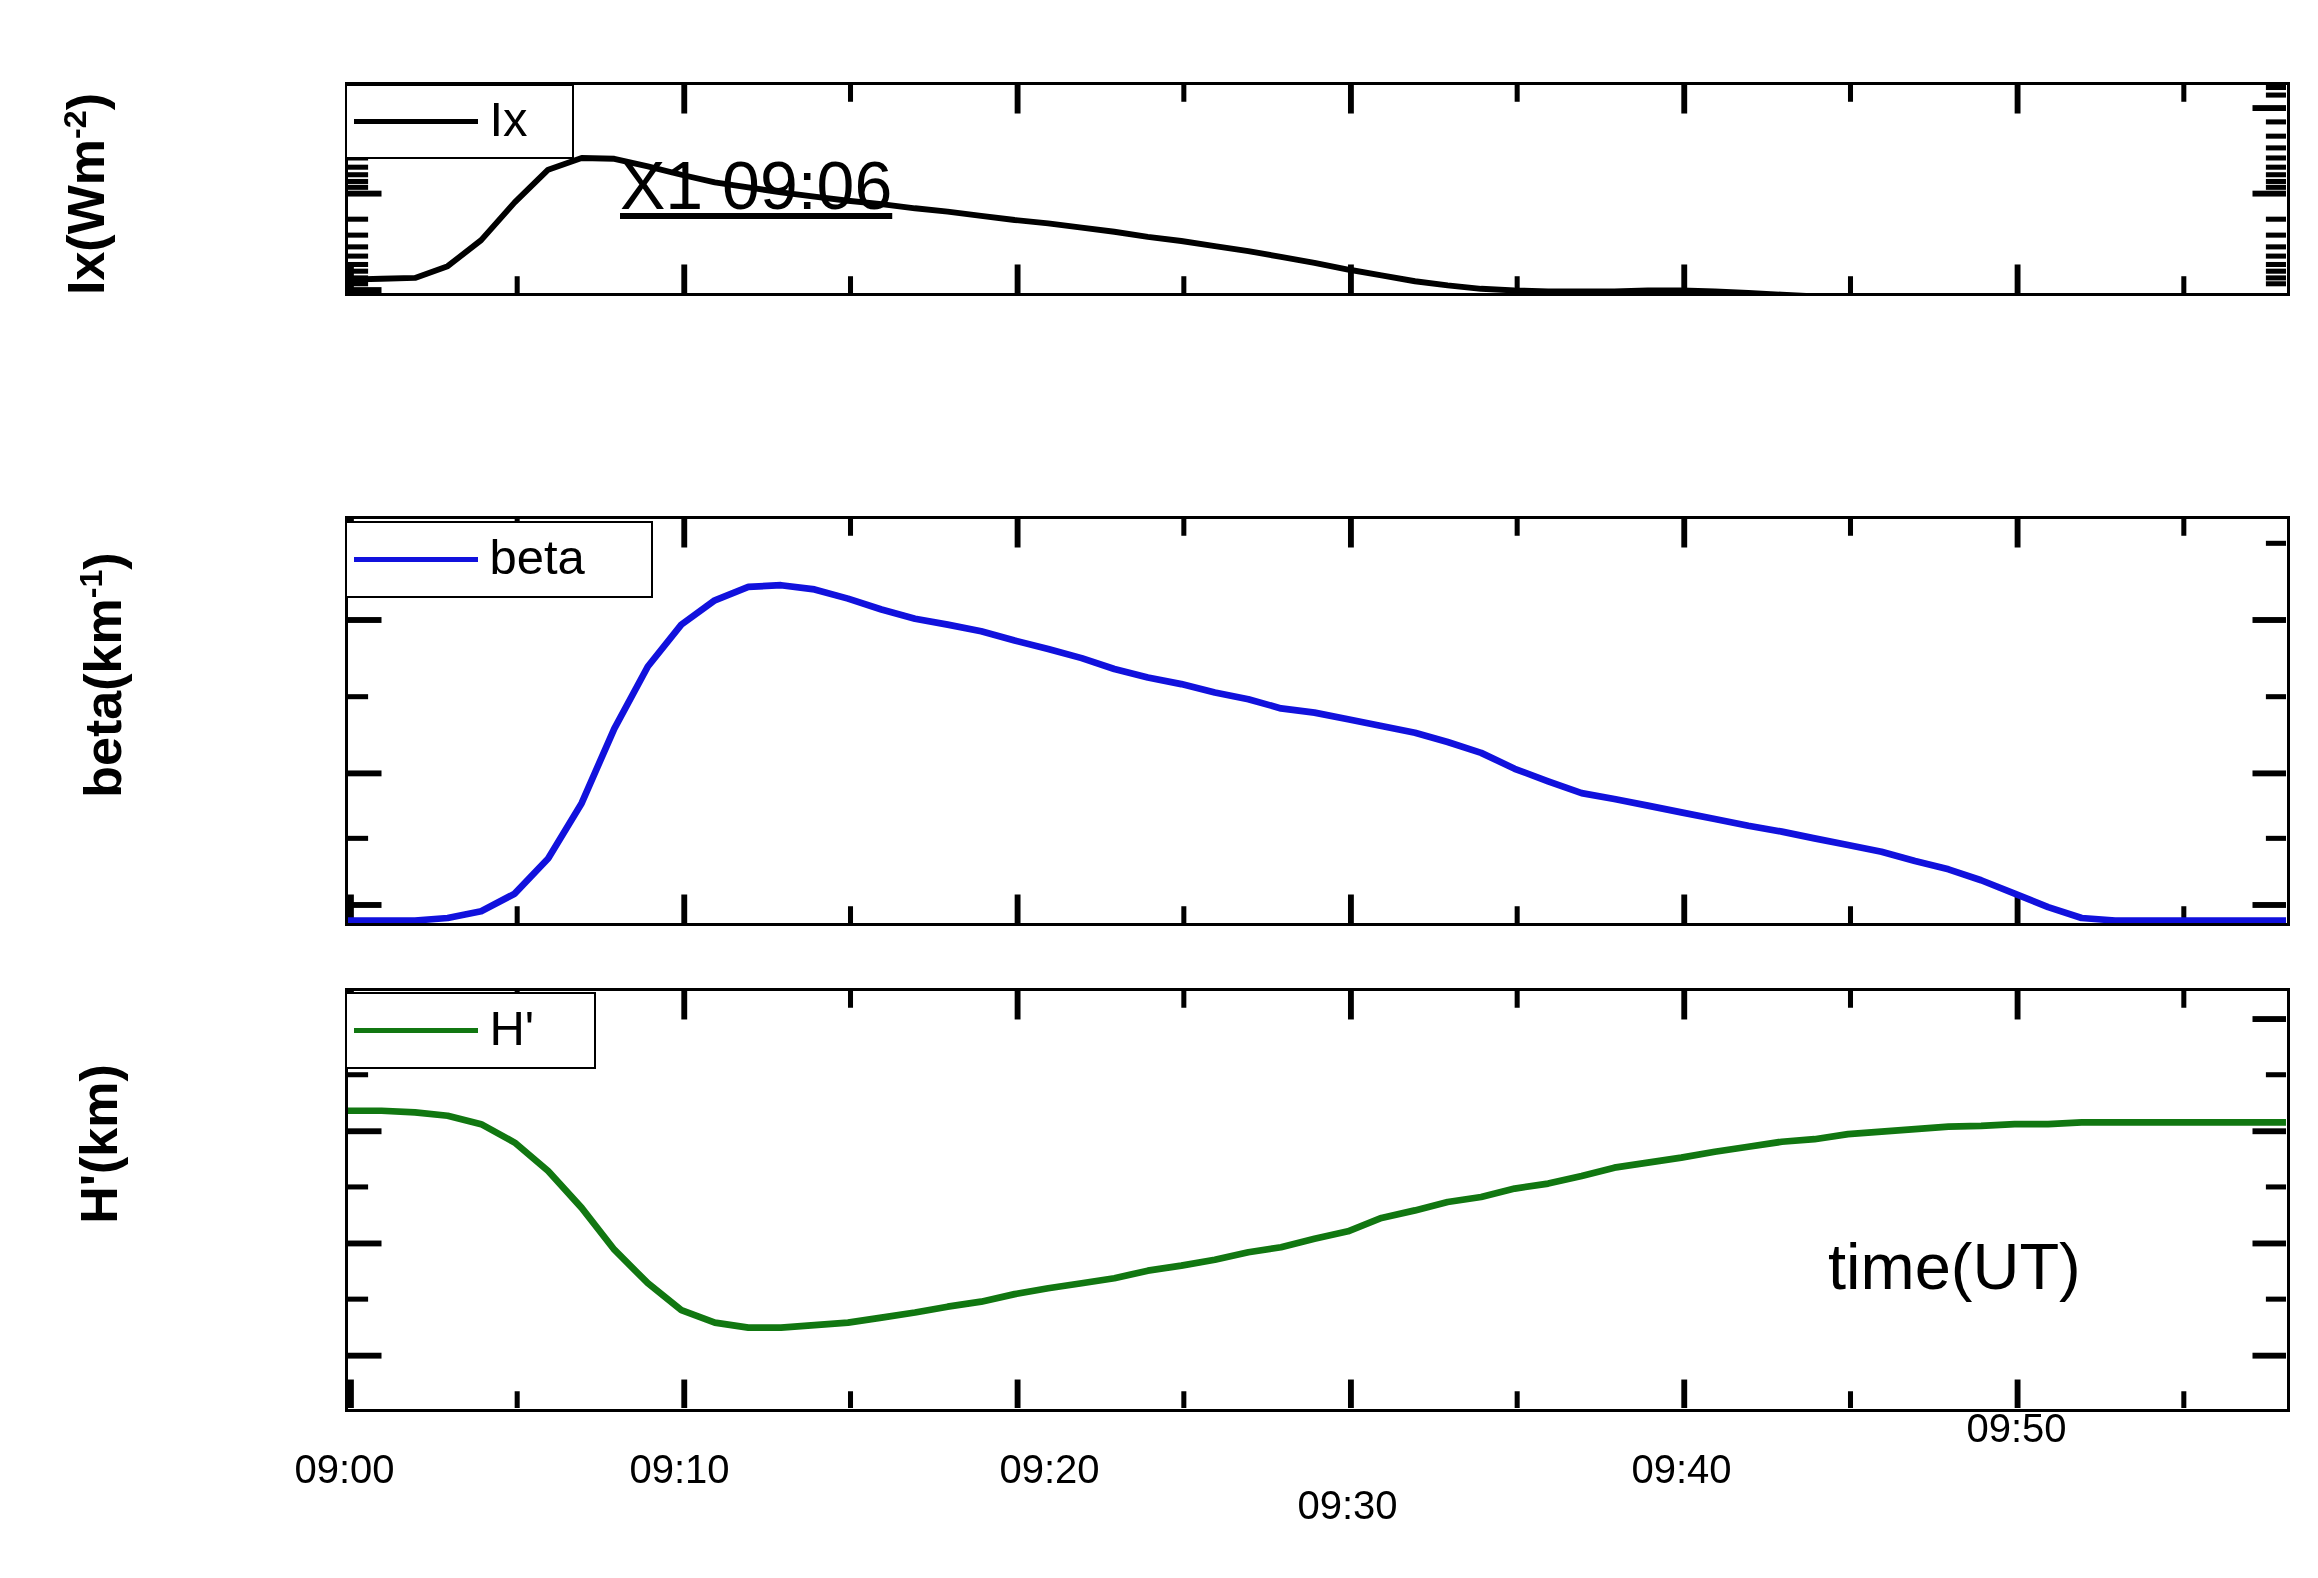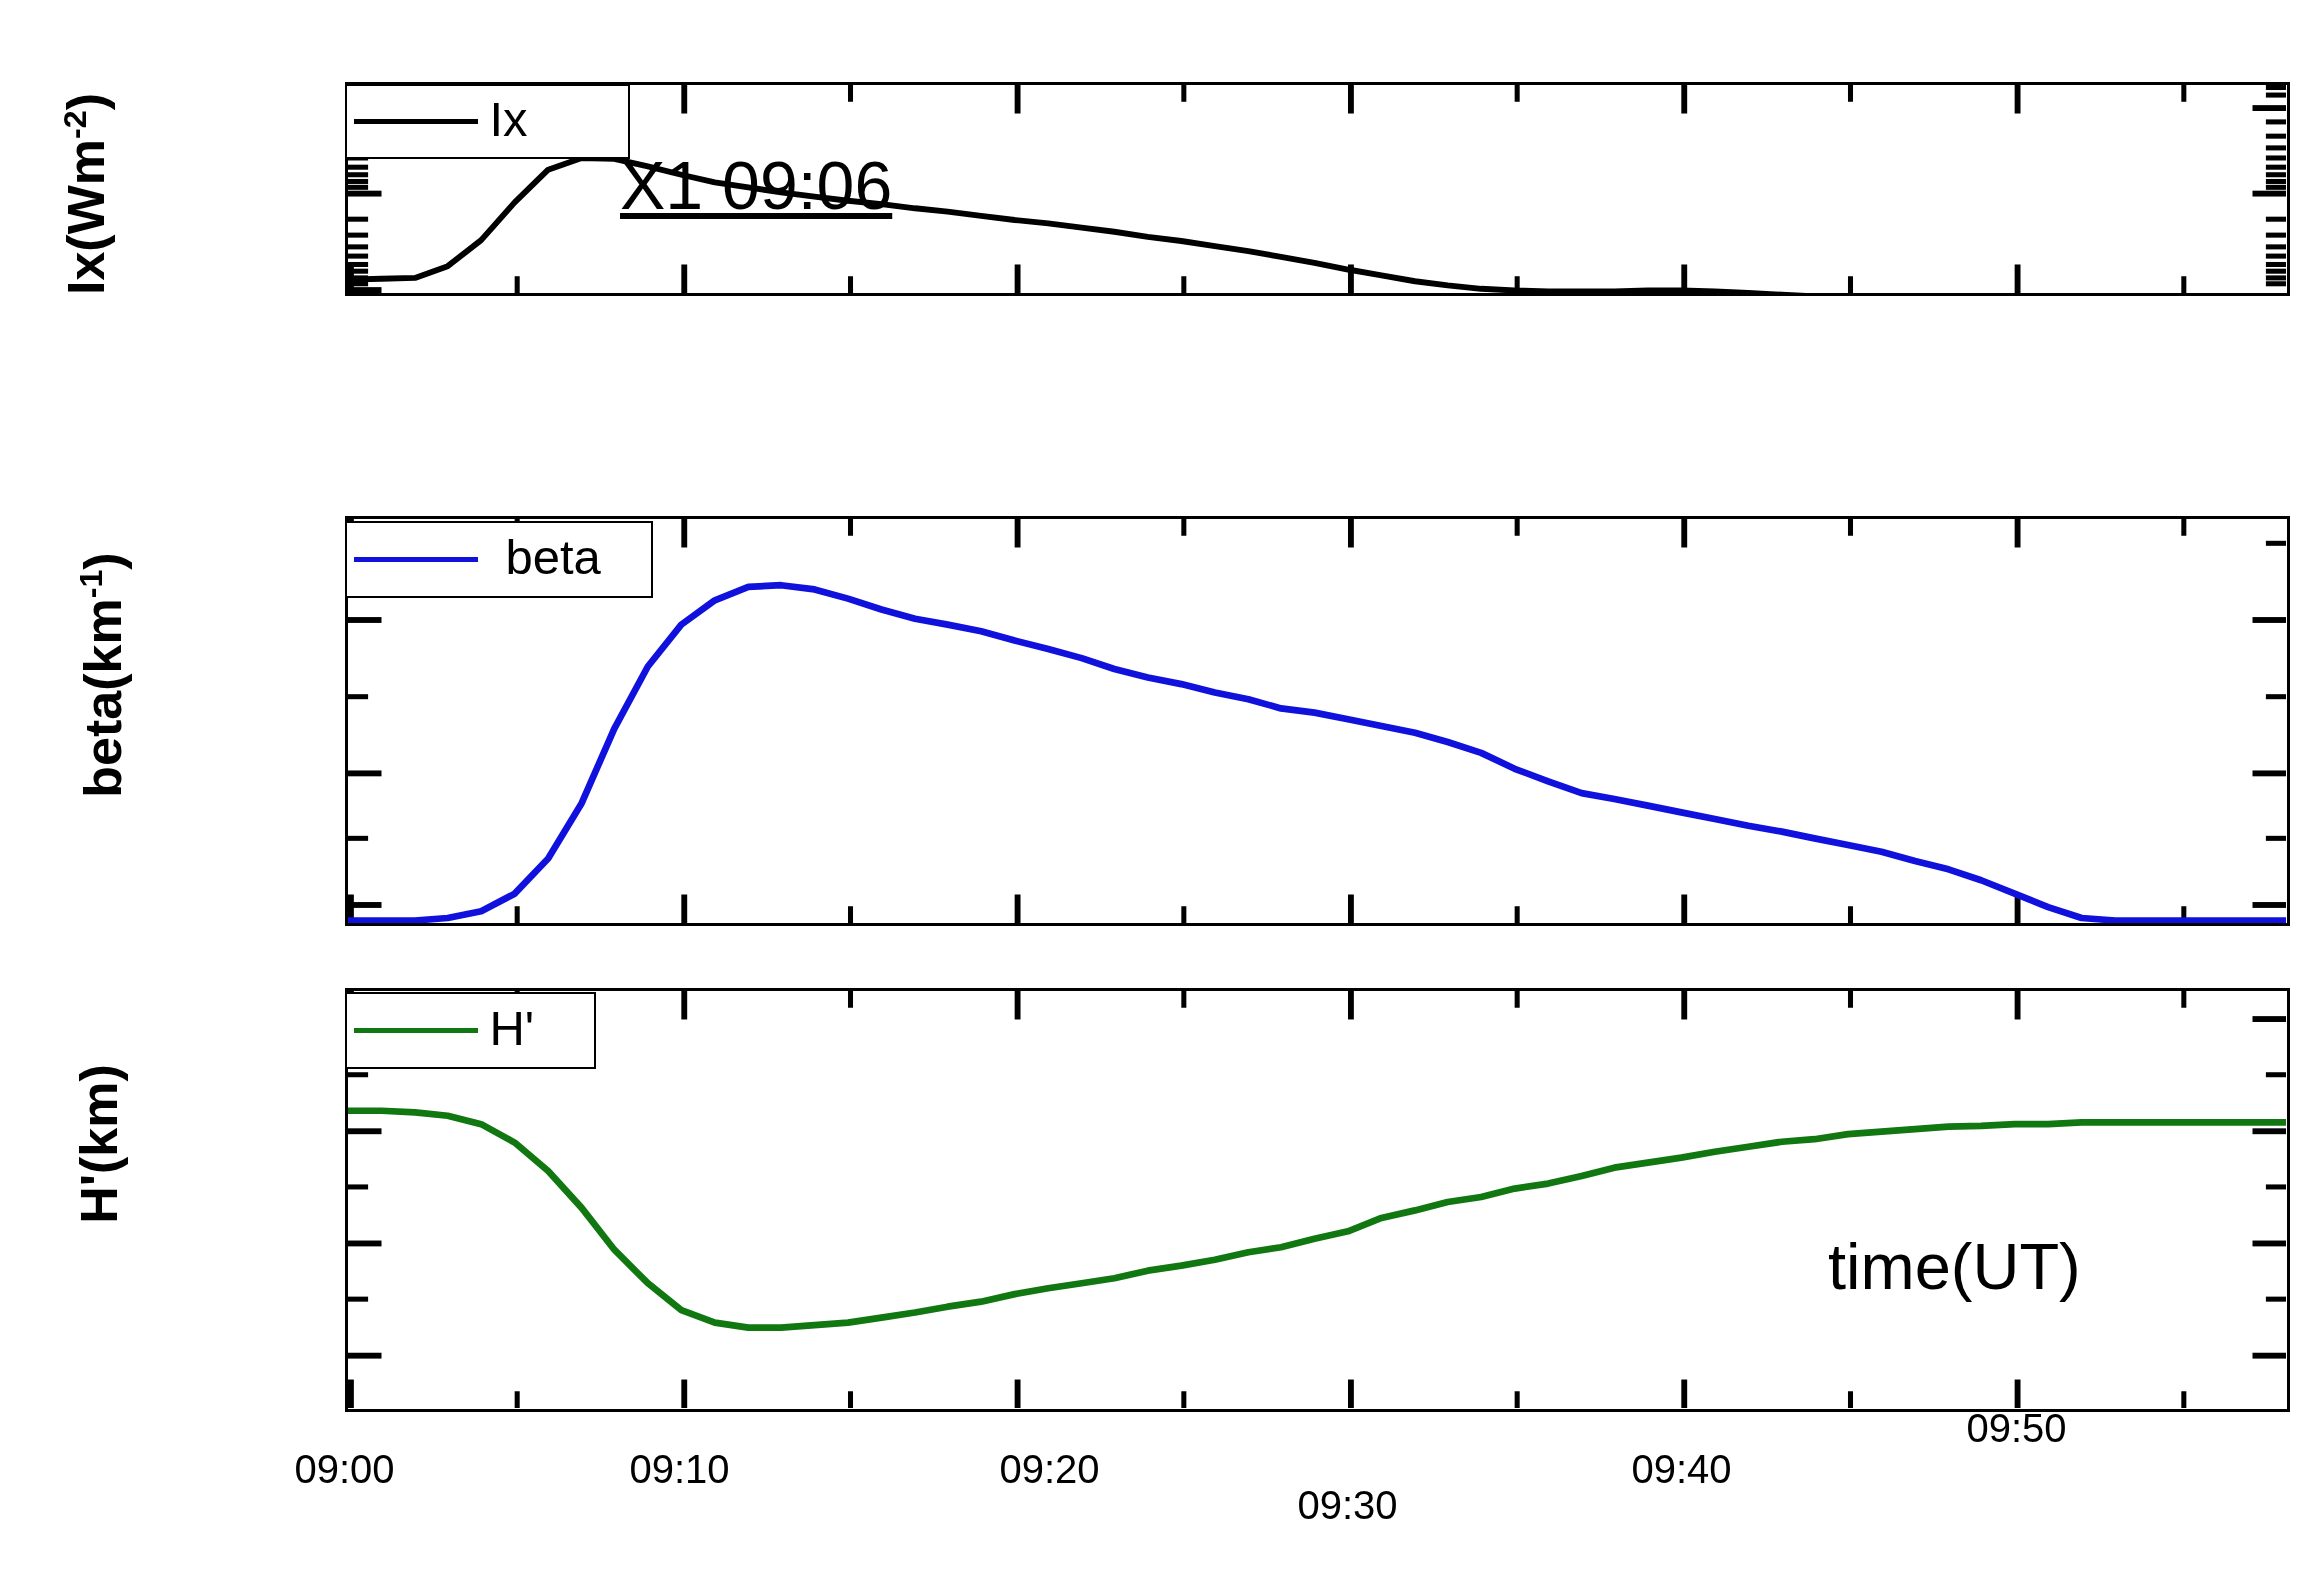--- a/index.html
+++ b/index.html
@@ -150,21 +150,21 @@
             <rect x="597" y="228" width="6" height="20"></rect>
           <rect x="995" y="228" width="6" height="20"></rect>
             <rect x="1393" y="228" width="6" height="20"></rect>
           <rect x="1791" y="228" width="6" height="20"></rect>
             <rect x="2189" y="228" width="6" height="20"></rect>
         </g>
         <polyline fill="none" stroke="#000000" stroke-width="7" stroke-linejoin="round" stroke-linecap="round" points="0,232 40,231 80,230 119,216 159,185 199,140 239,101 279,87 318,88 358,97 398,107 438,116 478,122 517,128 557,133 597,138 637,142 677,147 716,151 756,156 796,161 836,165 876,170 915,175 955,181 995,186 1035,192 1075,198 1114,205 1154,212 1194,220 1234,227 1274,234 1313,239 1353,243 1393,245 1433,246 1473,246 1512,246 1552,245 1592,245 1632,246 1672,248 1712,250 1751,252 1791,254 1831,255 1871,257 1911,258 1950,260 1990,261 2030,262 2070,261 2110,261 2149,263 2189,266 2229,268 2269,270 2314,271"></polyline>
       </svg>
     </div>
 
-    <div class="legend" style="left:345px;top:84px;width:285px;height:75px;">
+    <div class="legend" style="left:345px;top:84px;width:229px;height:75px;">
       <span class="swatch" style="border-top-color:#000000;"></span>
       <span class="ltext">Ix</span>
     </div>
 
     <div class="annot" style="left:620px;top:151px;">X1 09:06</div>
   </div>
 
   <div class="panel">
 
     <div class="ylabel" style="left:-132px;top:645px;width:469px;text-align:center;transform:rotate(-90deg);">
@@ -212,21 +212,21 @@
             <rect x="597" y="462" width="6" height="20"></rect>
           <rect x="995" y="462" width="6" height="20"></rect>
             <rect x="1393" y="462" width="6" height="20"></rect>
           <rect x="1791" y="462" width="6" height="20"></rect>
             <rect x="2189" y="462" width="6" height="20"></rect>
         </g>
         <polyline fill="none" stroke="#1111dd" stroke-width="8" stroke-linejoin="round" stroke-linecap="round" points="0,479 40,479 80,479 119,476 159,468 199,447 239,405 279,339 318,250 358,176 398,126 438,97 478,81 517,79 557,84 597,95 637,108 677,119 716,126 756,134 796,145 836,155 876,166 915,179 955,189 995,197 1035,207 1075,215 1114,226 1154,231 1194,239 1234,247 1274,255 1313,266 1353,279 1393,298 1433,313 1473,327 1512,334 1552,342 1592,350 1632,358 1672,366 1712,373 1751,381 1791,389 1831,397 1871,408 1911,418 1950,431 1990,447 2030,463 2070,476 2110,479 2149,479 2189,479 2229,479 2269,479 2314,479"></polyline>
       </svg>
     </div>
 
-    <div class="legend" style="left:345px;top:521px;width:308px;height:77px;gap:16px;">
+    <div class="legend" style="left:345px;top:521px;width:308px;height:77px;">
       <span class="swatch" style="border-top-color:#1111dd;"></span>
       <span class="ltext">beta</span>
     </div>
   </div>
 
   <div class="panel">
 
     <div class="ylabel" style="left:-111px;top:1114px;width:419px;text-align:center;transform:rotate(-90deg);">
       <span>H'(km)</span>
     </div>

